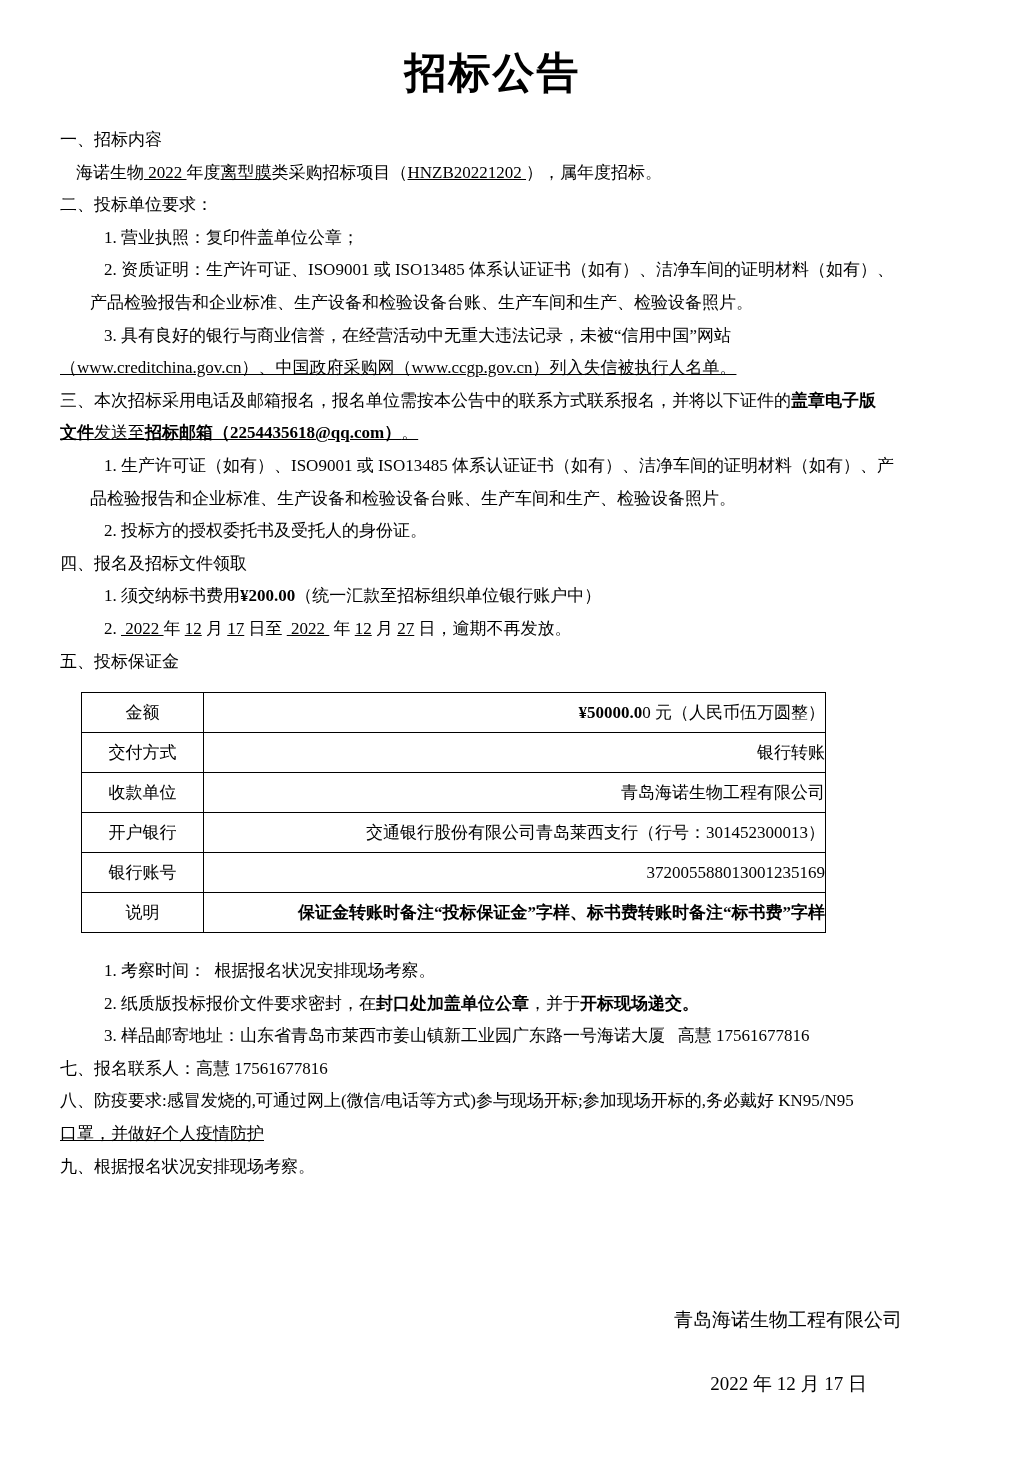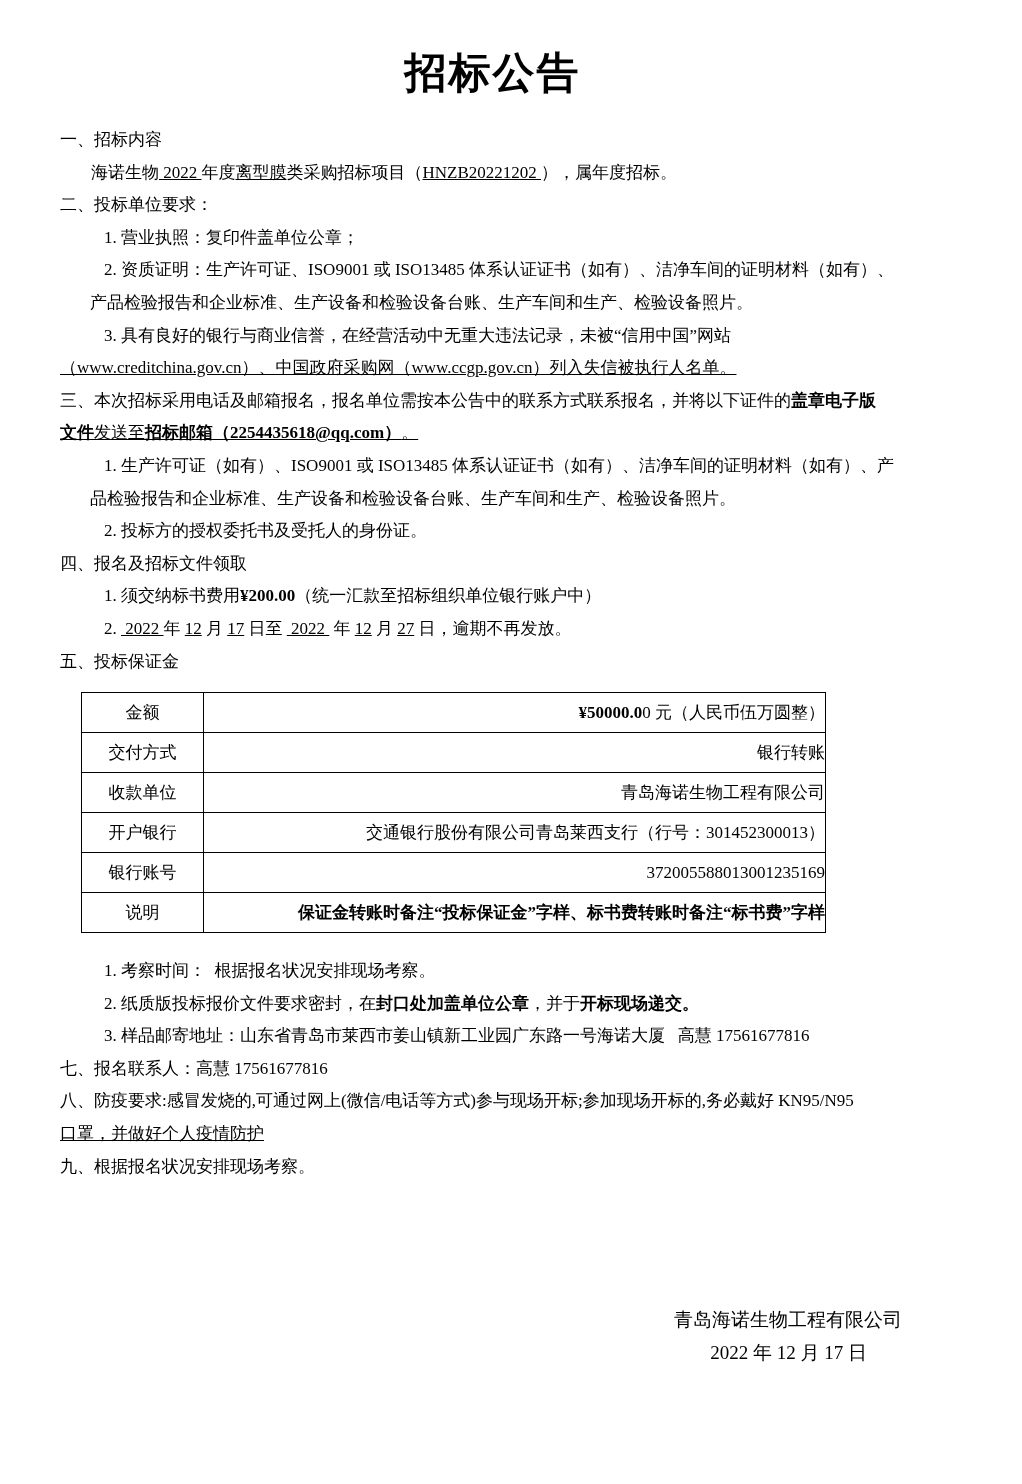--- a/index.html
+++ b/index.html
@@ -15,41 +15,41 @@
   .title{
     margin:0 0 22px 0;
     text-align:center;
     font-size:42px;
     font-weight:bold;
     line-height:58px;
     letter-spacing:2px;
   }
   .ln{white-space:pre;line-height:32.6px;font-size:17px;}
   .h{margin-left:0;}
-  .p{margin-left:31px;}
+  .p{margin-left:16px;}
   .i{margin-left:44px;}
   .c{margin-left:30px;}
   .f{margin-left:0;text-decoration:underline;}
   .b{font-weight:bold;}
   .u{text-decoration:underline;}
   table.deposit{
     border-collapse:collapse;
     margin:14px 0 0 21px;
     table-layout:fixed;
     width:745px;
     font-size:17px;
     border-radius:22px;
   }
   table.deposit td{border:1px solid #000;height:39px;padding:0;}
   table.deposit td.lbl{width:121px;text-align:center;}
   table.deposit td.val{padding-left:17px;text-align:right;}
   #paras-after{margin-top:22px;}
   .footer{margin-top:120px;text-align:right;font-size:19px;line-height:33px;}
   .footer .company{padding-right:23px;}
-  .footer .date{padding-right:58px;margin-top:0;}
+  .footer .date{padding-right:58px;margin-top:31px;}
 </style>
 </head>
 <body>
 
 <div class="page">
   <h1 class="title">招标公告</h1>
 
   <div id="paras-before">
       <div class="ln h"><span class="">一、招标内容</span></div>
       <div class="ln p"><span class="">海诺生物</span><span class="u"> 2022 </span><span class="">年度</span><span class="u">离型膜</span><span class="">类采购招标项目（</span><span class="u">HNZB20221202 </span><span class="">），属年度招标。</span></div>

